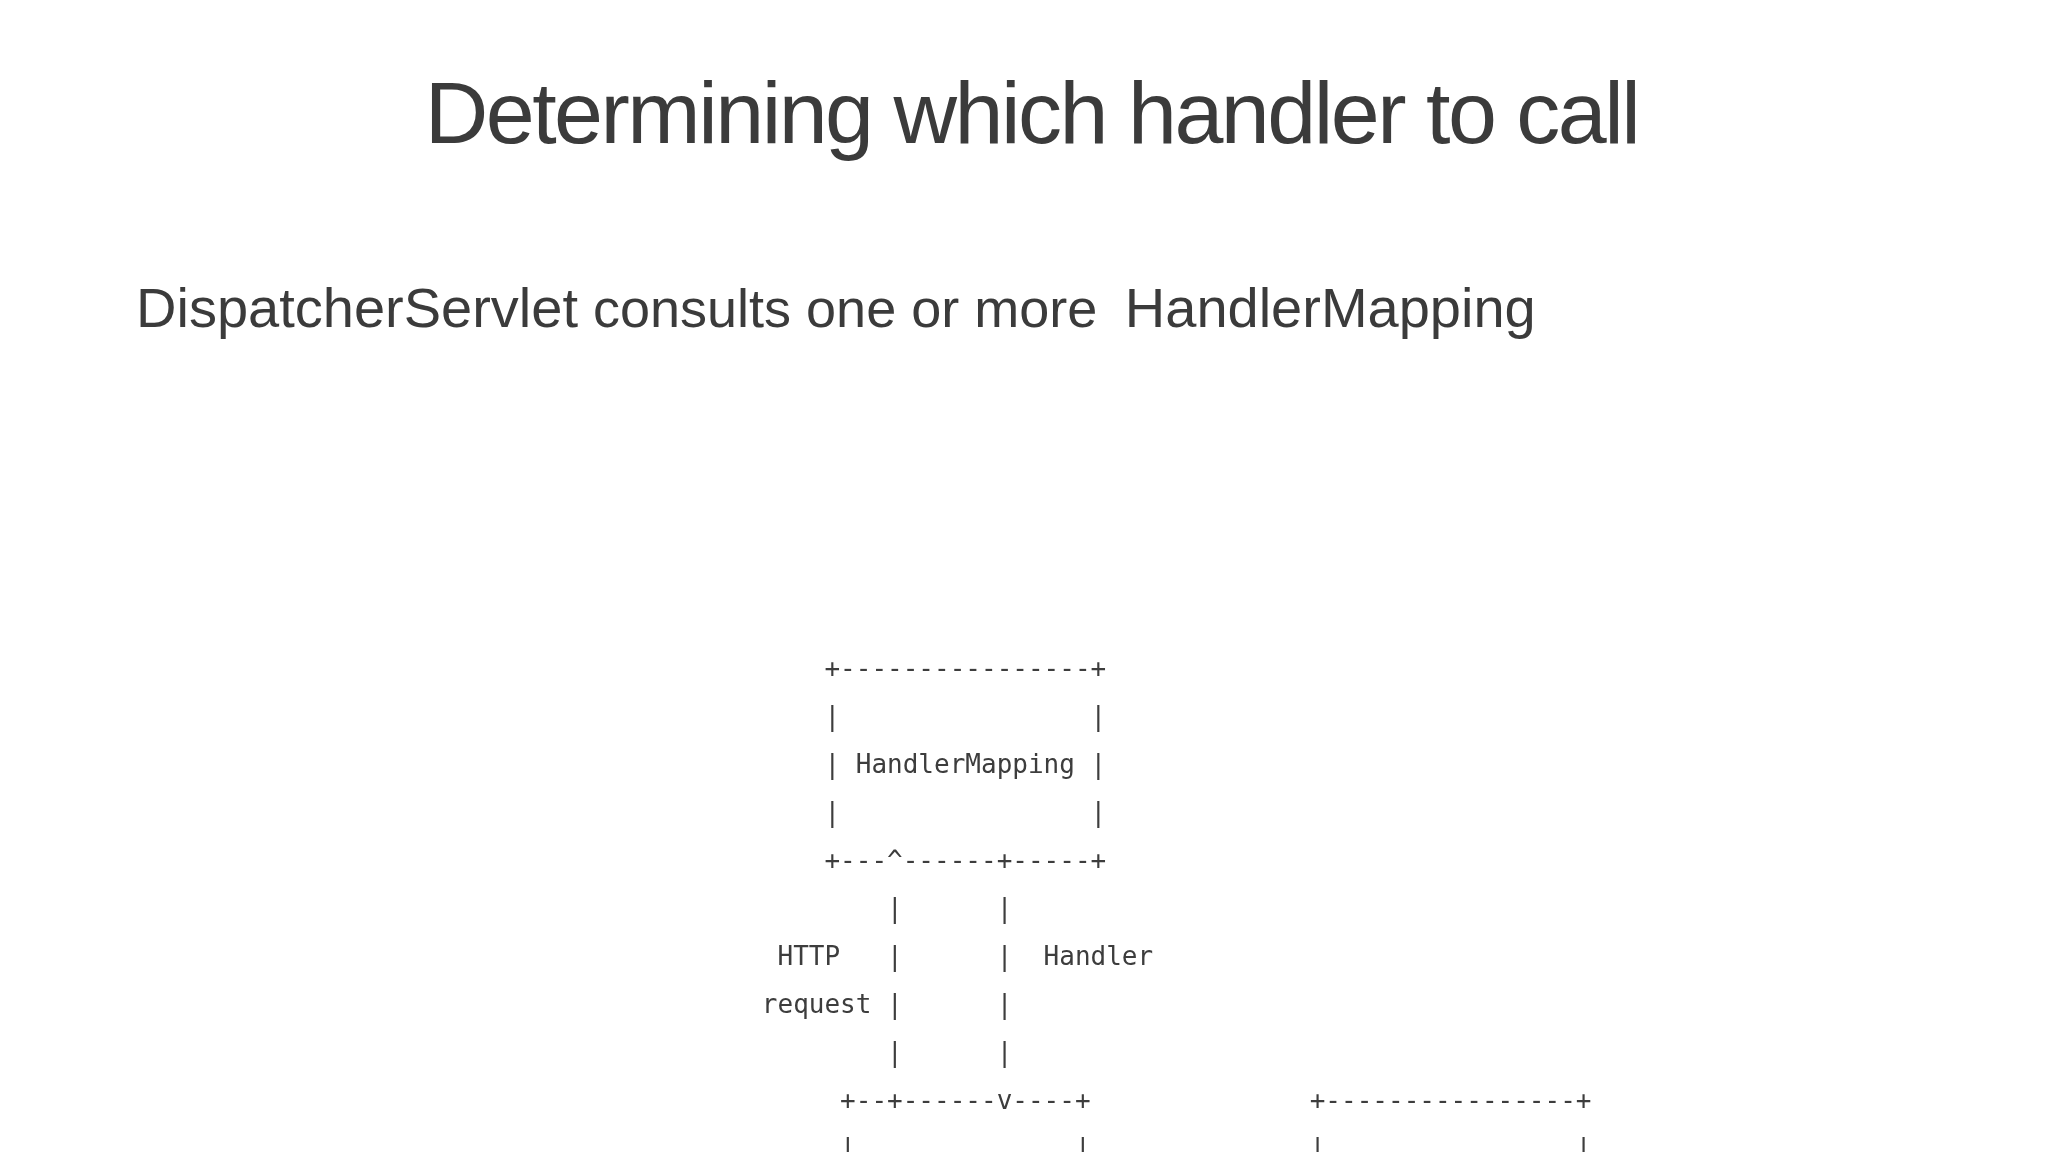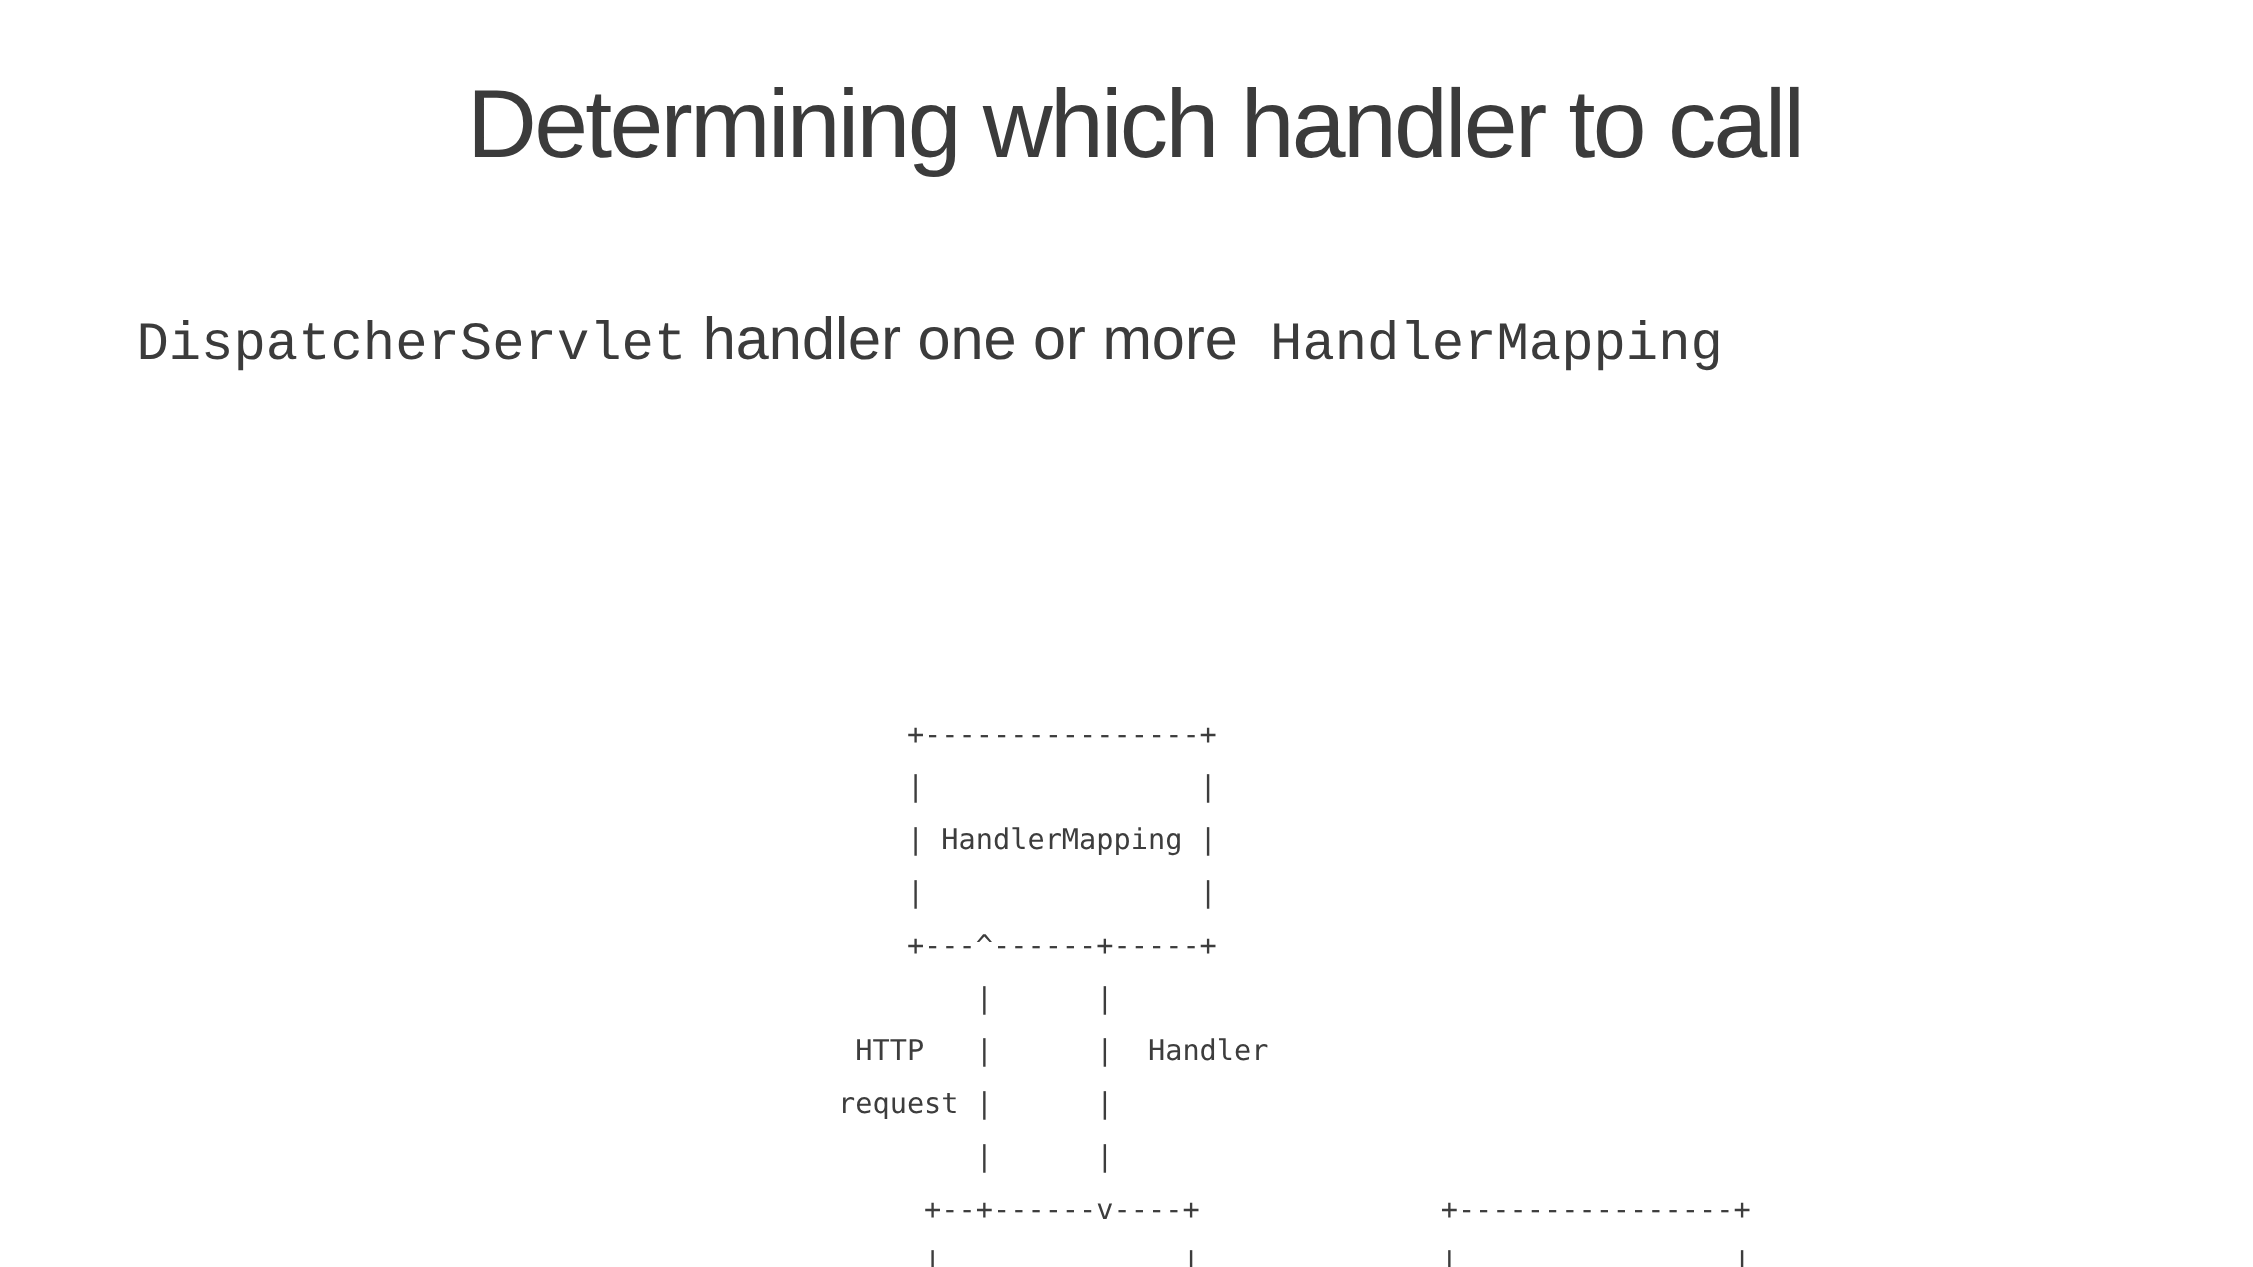--- a/index.html
+++ b/index.html
@@ -34,22 +34,23 @@
     position: absolute;
     left: 124px;
     top: 268px;
     margin: 0;
     width: 1820px;
     font-size: 54px;
     line-height: 80px;
     color: #3b3b3b;
   }
   .body-paragraph .code {
-    font-family: Liberation Mono, monospace;
-    font-size: 49px;
+    font-family: Liberation Sans, sans-serif;
+    font-size: 56px;
+    margin-left: 12px;
   }
   .body-paragraph .bold {
     font-weight: 400;
   }
   .ascii-diagram {
     position: absolute;
     left: 574px;
     top: 644px;
     margin: 0;
     font-family: "DejaVu Sans Mono", monospace;
@@ -59,21 +60,21 @@
     white-space: pre;
   }
 </style>
 </head>
 <body>
 
 <div class="slide">
 
   <h1 class="slide-title">Determining which handler to call</h1>
 
-  <p class="body-paragraph"><span class="code">DispatcherServlet</span><span> handler </span><span class="bold">one or more</span><span class="code"> HandlerMapping</span><br>
+  <p class="body-paragraph"><span class="code">DispatcherServlet</span><span> consults </span><span class="bold">one or more</span><span class="code"> HandlerMapping</span><br>
   </p>
 
   <pre class="ascii-diagram">                +----------------+
                 |                |
                 | HandlerMapping |
                 |                |
                 +---^------+-----+
                     |      |
              HTTP   |      |  Handler
             request |      |

